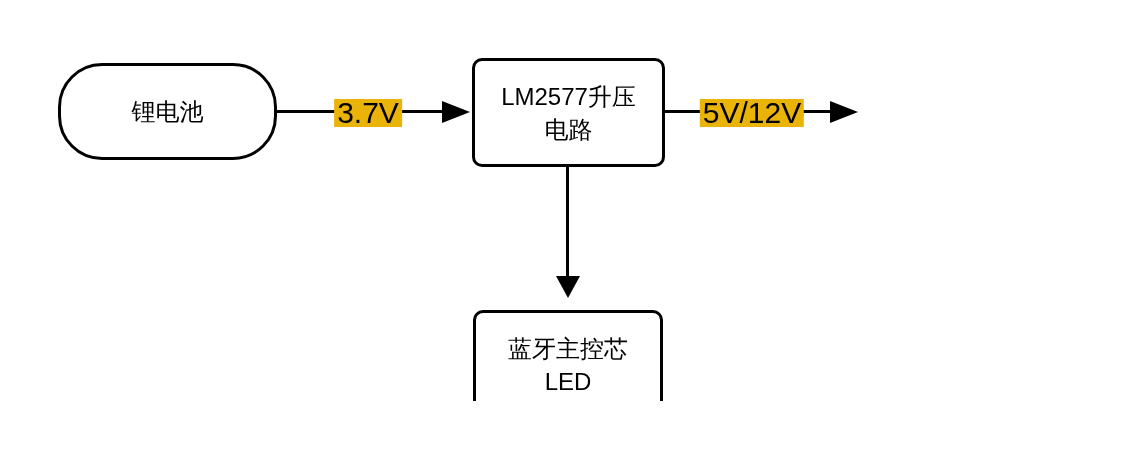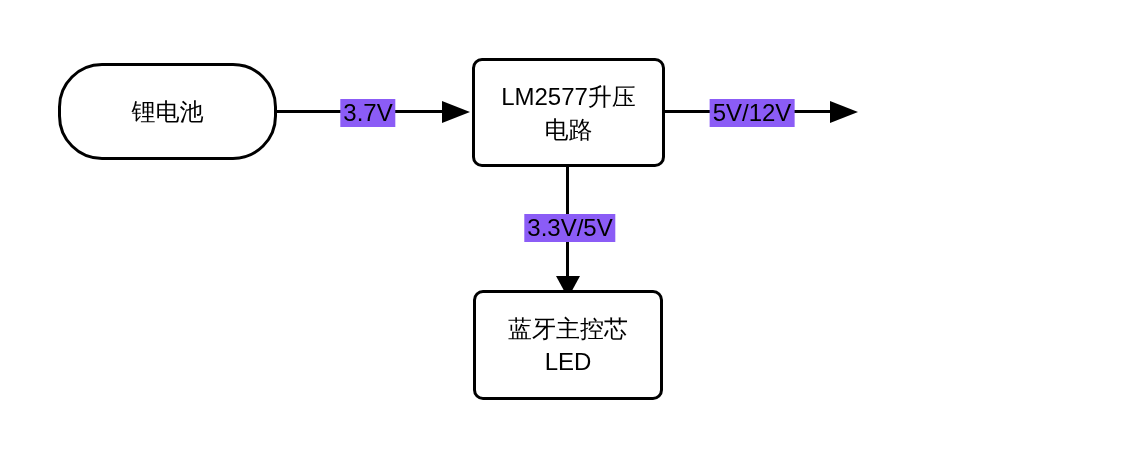--- a/index.html
+++ b/index.html
@@ -29,21 +29,21 @@
     font-size: 24px;
     line-height: 33px;
     color: #000000;
   }
   .node.rect { border-radius: 10px; }
   .node.stadium { border-radius: 44px; }
 
   .node-battery { left: 58px;  top: 63px;  width: 219px; height: 97px;  }
   .node-boost   { left: 472px; top: 58px;  width: 193px; height: 109px; }
   .node-amp     { left: 858px; top: 60px;  width: 192px; height: 107px; }
-  .node-bt      { left: 473px; top: 290px; width: 190px; height: 110px; }
+  .node-bt      { left: 473px; top: 310px; width: 190px; height: 110px; }
 
   .edge-line-h {
     position: absolute;
     height: 3px;
     background: #000000;
   }
   .edge-line-v {
     position: absolute;
     width: 3px;
     background: #000000;
@@ -67,22 +67,22 @@
     border-right: 12px solid transparent;
     border-top: 22px solid #000000;
   }
   .ah-battery-boost { left: 442px; top: 101px; }
   .ah-boost-amp     { left: 830px; top: 101px; }
   .ah-boost-bt      { left: 556px; top: 276px; }
 
   .edge-label {
     position: absolute;
     transform: translate(-50%, -50%);
-    background: #8b5cf6;
-    font-size: 24px;
+    background: #eab308;
+    font-size: 30px;
     line-height: 28px;
     padding: 0 3px;
     white-space: nowrap;
     color: #000000;
   }
   .lbl-battery-boost { left: 368px; top: 113px; }
   .lbl-boost-amp     { left: 752px; top: 113px; }
   .lbl-boost-bt      { left: 570px; top: 228px; }
 </style>
 </head>
@@ -103,20 +103,19 @@
     <div>电路</div>
   </div>
 
   <div class="edge-line-h line-boost-amp"></div>
   <div class="arrowhead right ah-boost-amp"></div>
   <div class="edge-label lbl-boost-amp">5V/12V</div>
 
 
   <div class="edge-line-v line-boost-bt"></div>
   <div class="arrowhead down ah-boost-bt"></div>
-  <div class="edge-label lbl-boost-bt">3.3V/5V</div>
 
   <div class="node rect node-bt">
     <div>蓝牙主控芯</div>
     <div>LED</div>
   </div>
 
 </div>
 
 </body></html>

